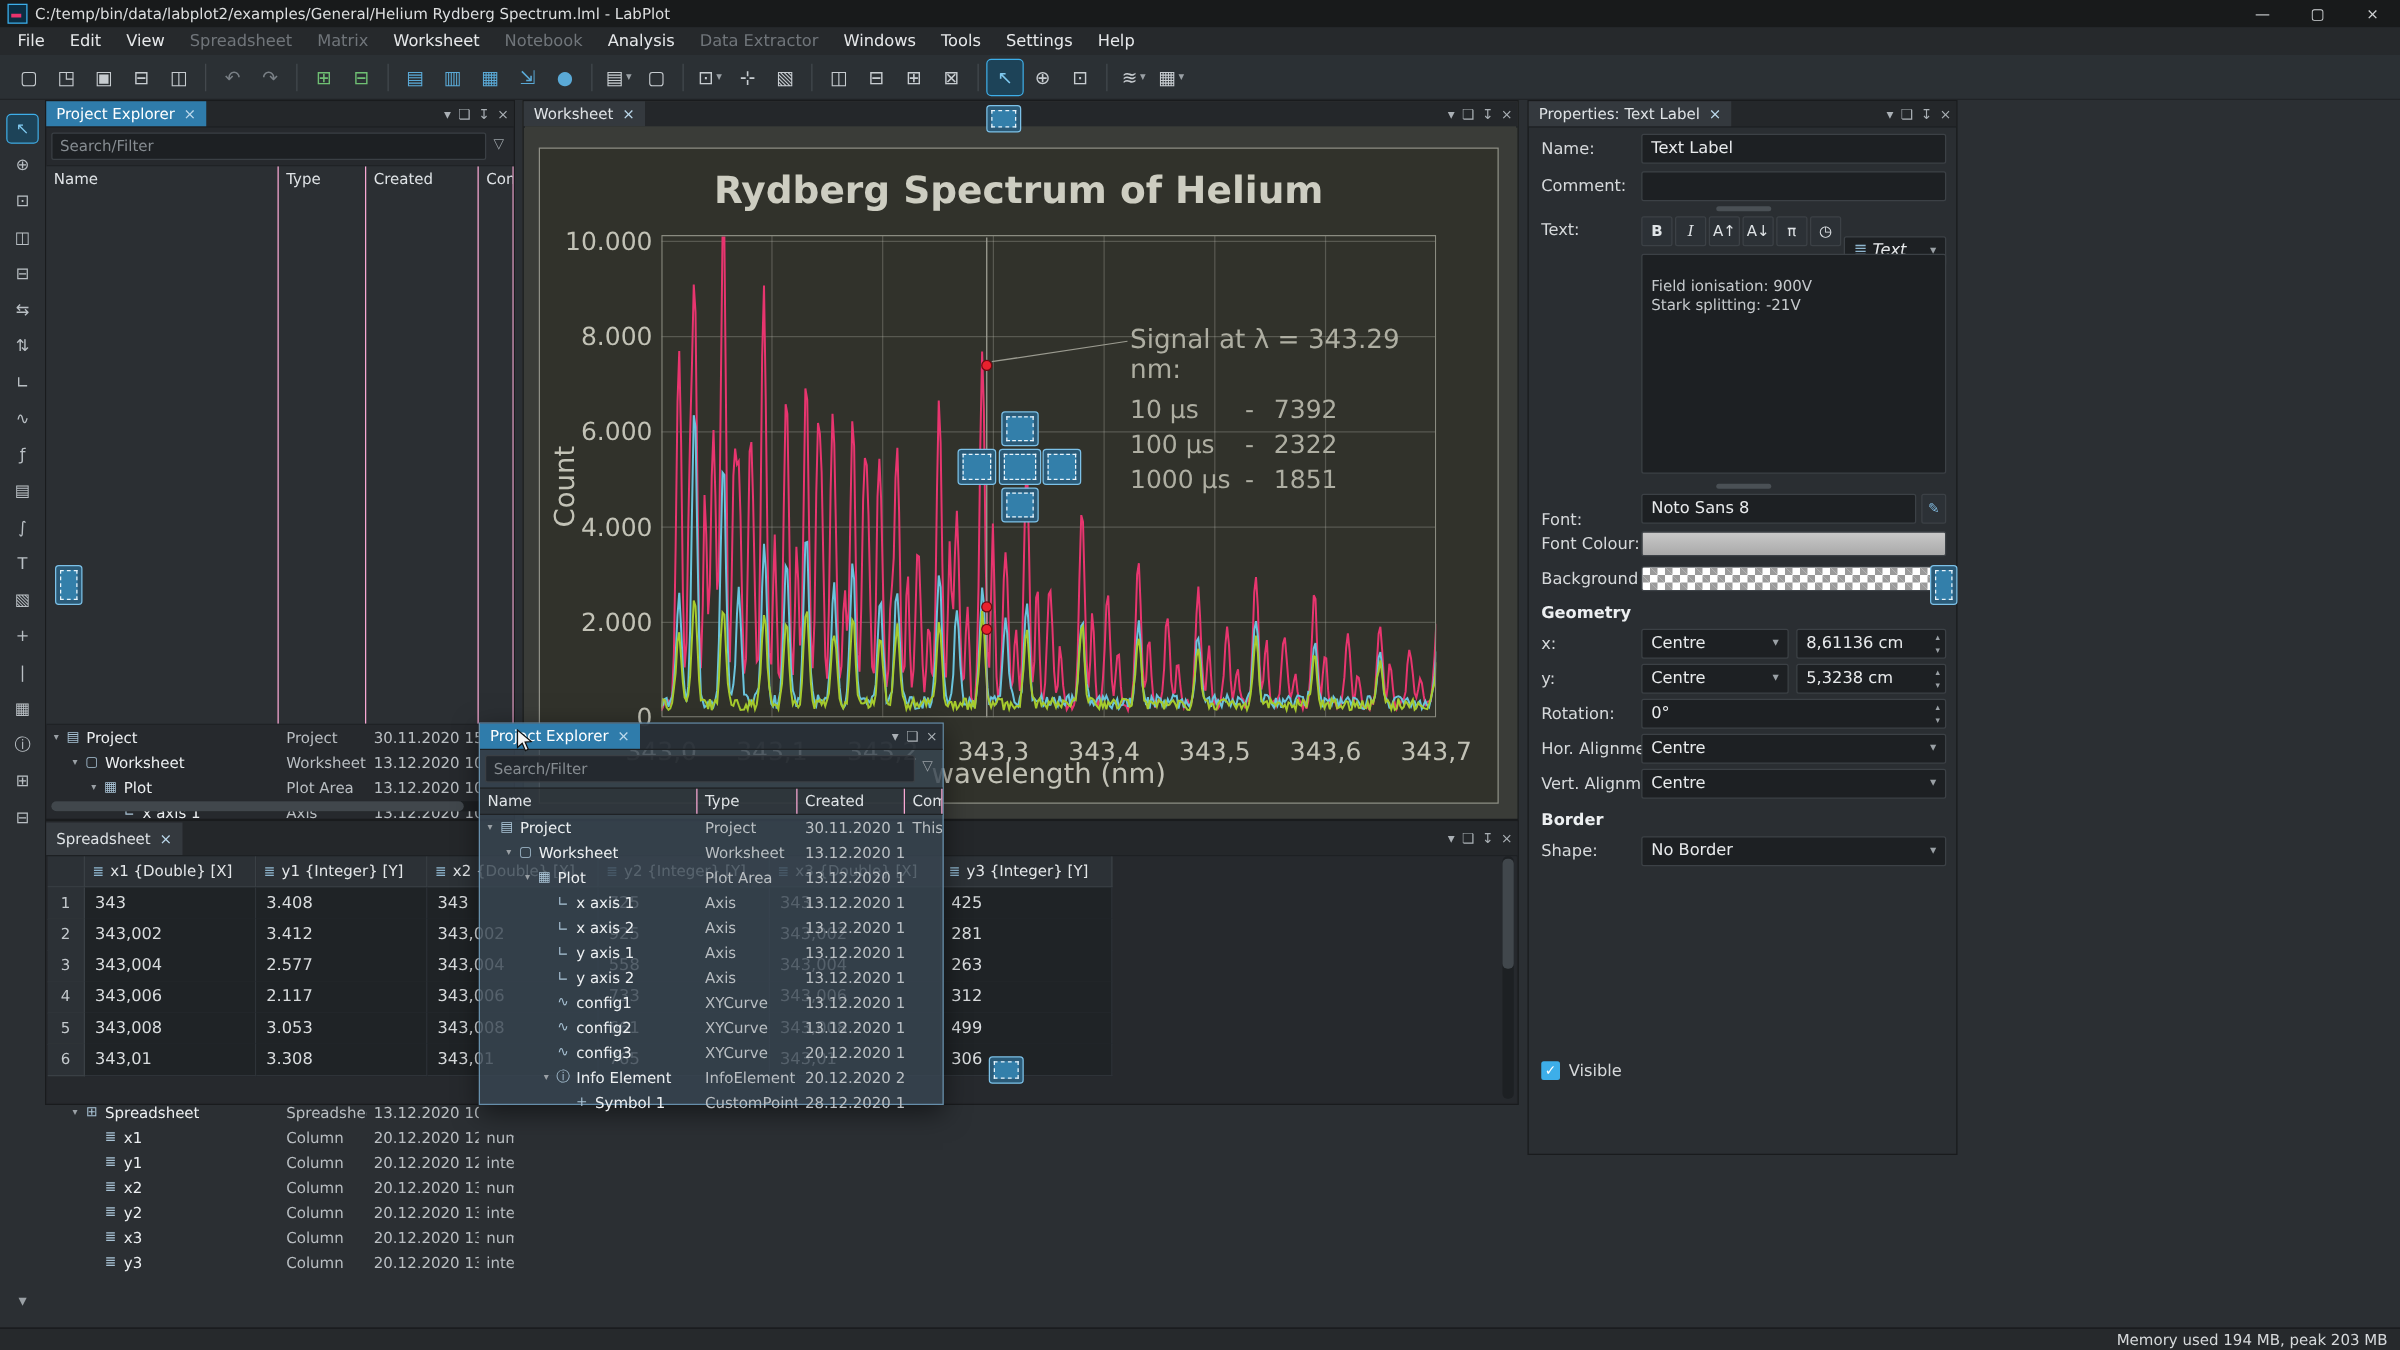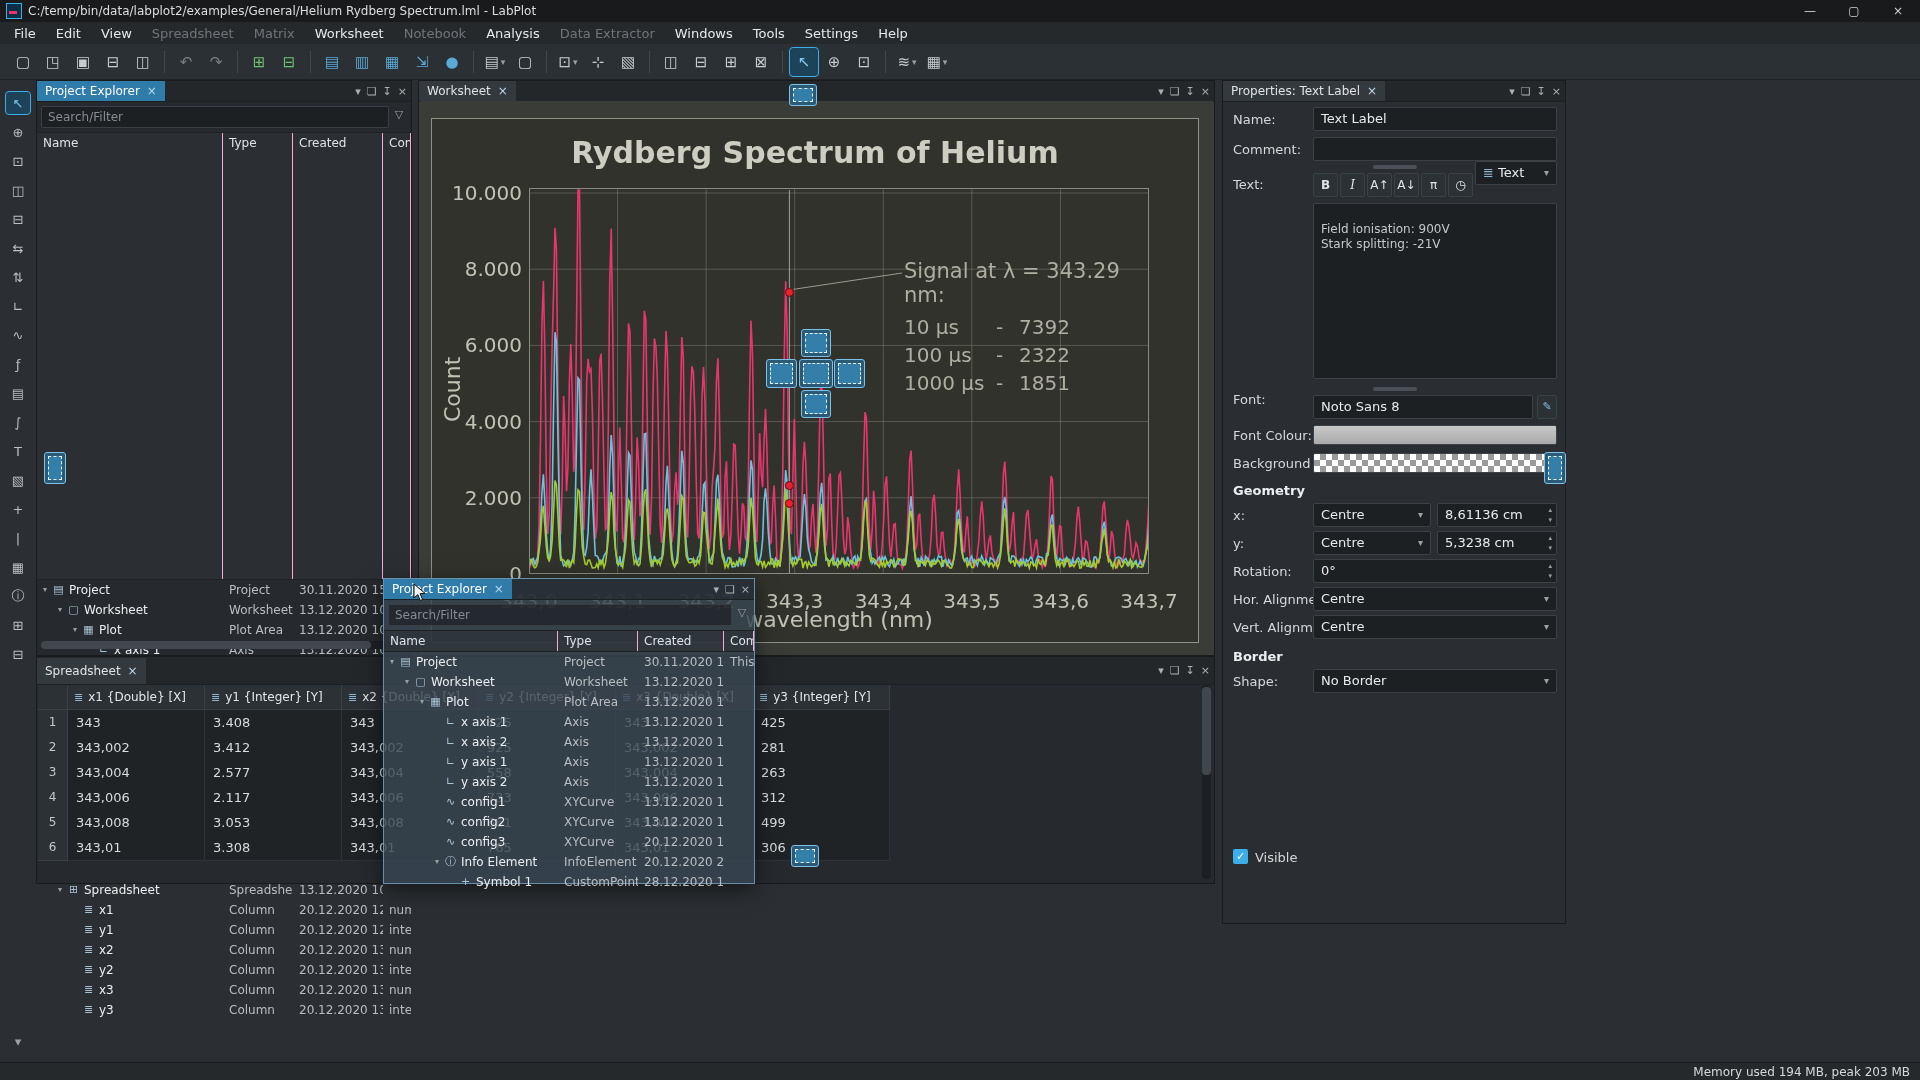--- a/index.html
+++ b/index.html
@@ -759,30 +759,30 @@
 
     <span class="plabel" style="top:96px;">Text:</span>
     <div id="fmt-buttons" style="top:92px;">
         <span class="fbtn" style="font-weight: bold;">B</span>
         <span class="fbtn" style="font-style: italic; font-family: &quot;DejaVu Serif&quot;, &quot;Liberation Serif&quot;, serif;">I</span>
         <span class="fbtn">A↑</span>
         <span class="fbtn">A↓</span>
         <span class="fbtn">π</span>
         <span class="fbtn">◷</span>
       </div>
-    <div class="field combo" id="textmode" style="top:80px;position:absolute;">
+    <div class="field combo" id="textmode" style="top:108px;position:absolute;font-style:italic;">
       <span style="color:#8fb6cf;">≣ </span><span>Text</span>
     </div>
 
     <div id="label-textarea" style="top:122px;">Field ionisation: 900V
 Stark splitting: -21V</div>
 
     <div class="grip" style="top:306px;"></div>
 
-    <span class="plabel" style="top:311px;">Font:</span>
+    <span class="plabel" style="top:328px;">Font:</span>
     <div class="field short" style="top:314px;">Noto Sans 8</div>
     <div id="font-edit-btn" style="top:314px;">✎</div>
 
     <span class="plabel" style="top:347px;">Font Colour:</span>
     <div class="swatch" id="fontcolour-swatch" style="top:344px;"></div>
 
     <span class="plabel" style="top:375px;">Background Colour:</span>
     <div class="swatch" id="bg-swatch" style="top:372px;"></div>
 
     <span class="phead" style="top:402px;">Geometry</span>

